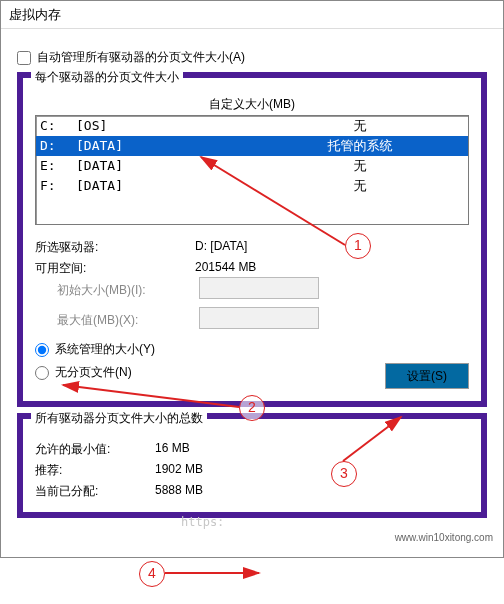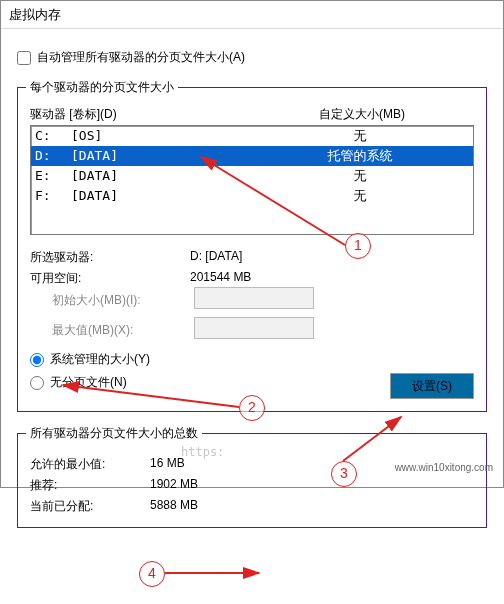--- a/index.html
+++ b/index.html
@@ -1,20 +1,20 @@
 <!DOCTYPE html>
 <html><head>
 <meta charset="utf-8">
 <style>
   * { box-sizing: border-box; margin: 0; padding: 0; }
   html, body { width: 504px; height: 604px; overflow: hidden; font-family: "Microsoft YaHei", "Segoe UI", sans-serif; font-size: 12px; background: #fff; }
-  .window { width: 504px; height: 488px; border: 1px solid #888; position: relative; }
+  .window { width: 504px; height: 558px; border: 1px solid #888; position: relative; }
   .titlebar { height: 28px; line-height: 28px; padding: 0 8px; font-size: 13px; border-bottom: 1px solid #ddd; }
   .content { padding: 10px 16px 10px 16px; position: relative; }
-  .groupbox { border: 1px solid #4c1d95; padding: 18px 12px 12px 12px; margin-top: 21px; position: relative; }
+  .groupbox { border: 6px solid #4c1d95; padding: 18px 12px 12px 12px; margin-top: 6px; position: relative; }
   .grouplabel { position: absolute; top: -9px; left: 8px; background: #fff; padding: 0 4px; font-size: 12px; }
   .chk-row { margin: 10px 0 4px 0; display: flex; align-items: center; gap: 6px; }
   input[type=checkbox], input[type=radio] { width: 14px; height: 14px; }
   .listhdr { display: flex; font-size: 12px; margin-bottom: 2px; }
   .listhdr .col1 { width: 220px; }
   .listhdr .col2 { flex: 1; text-align: center; }
   .listbox { border: 1px solid #7a7a7a; height: 110px; background: #fff; font-family: Consolas, monospace; font-size: 13px; overflow: hidden; box-shadow: inset 1px 1px 0 #999; }
   .lrow { display: flex; height: 20px; line-height: 20px; padding: 0 4px; }
   .lrow .drv { width: 36px; }
   .lrow .lbl { width: 180px; }
@@ -49,21 +49,20 @@
 
     <div class="chk-row">
       <input type="checkbox" style="">
       <label>自动管理所有驱动器的分页文件大小(A)</label>
     </div>
 
     <div class="groupbox">
       <div class="grouplabel">每个驱动器的分页文件大小</div>
 
       <div class="listhdr">
-        <div class="col1">驱动器 [卷标](D)</div>
         <div class="col2">自定义大小(MB)</div>
       </div>
 
       <div class="listbox" id="listbox">
           <div class="lrow">
             <span class="drv">C:</span>
             <span class="lbl">[OS]</span>
             <span class="pf">无</span>
           </div>
           <div class="lrow sel">

